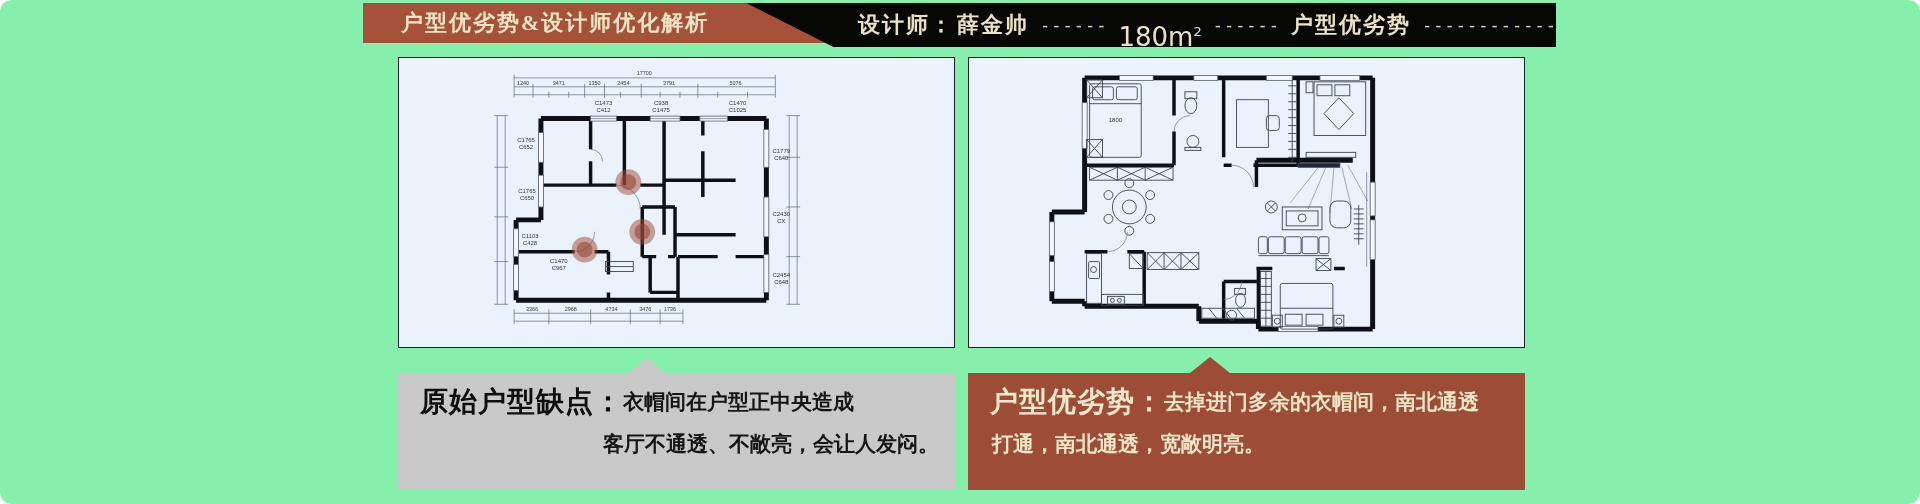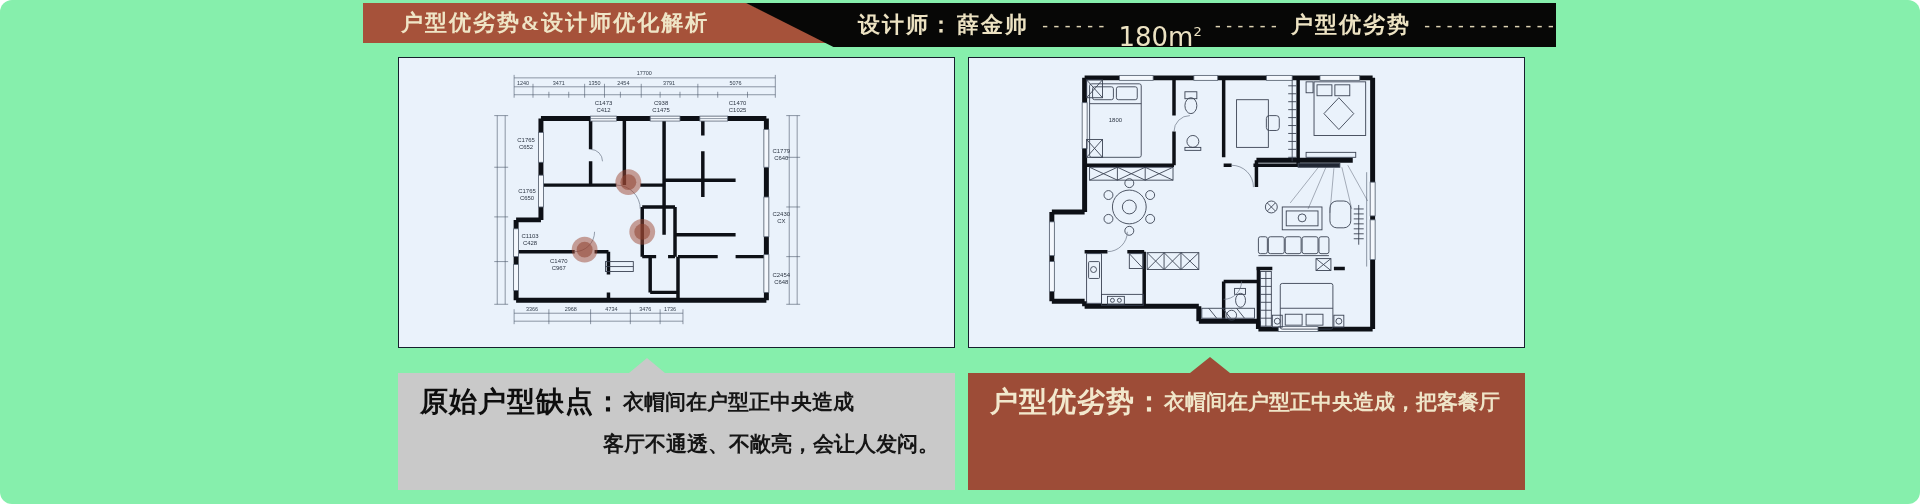--- a/index.html
+++ b/index.html
@@ -338,17 +338,18 @@
 
   <div class="note gray">
     <div class="line1">
       <span class="title">原始户型缺点：</span><span class="body">衣帽间在户型正中央造成</span>
     </div>
     <div class="line2">客厅不通透、不敞亮，会让人发闷。</div>
   </div>
 
   <div class="note red">
     <div class="line1">
-      <span class="title">户型优劣势：</span><span class="body">衣帽间在户型正中央造成，把客餐厅</span>
+      <span class="title">户型优劣势：</span><span class="body">去掉进门多余的衣帽间，南北通透</span>
     </div>
+    <div class="line2">打通，南北通透，宽敞明亮。</div>
   </div>
 
 </div>
 
 </body></html>

